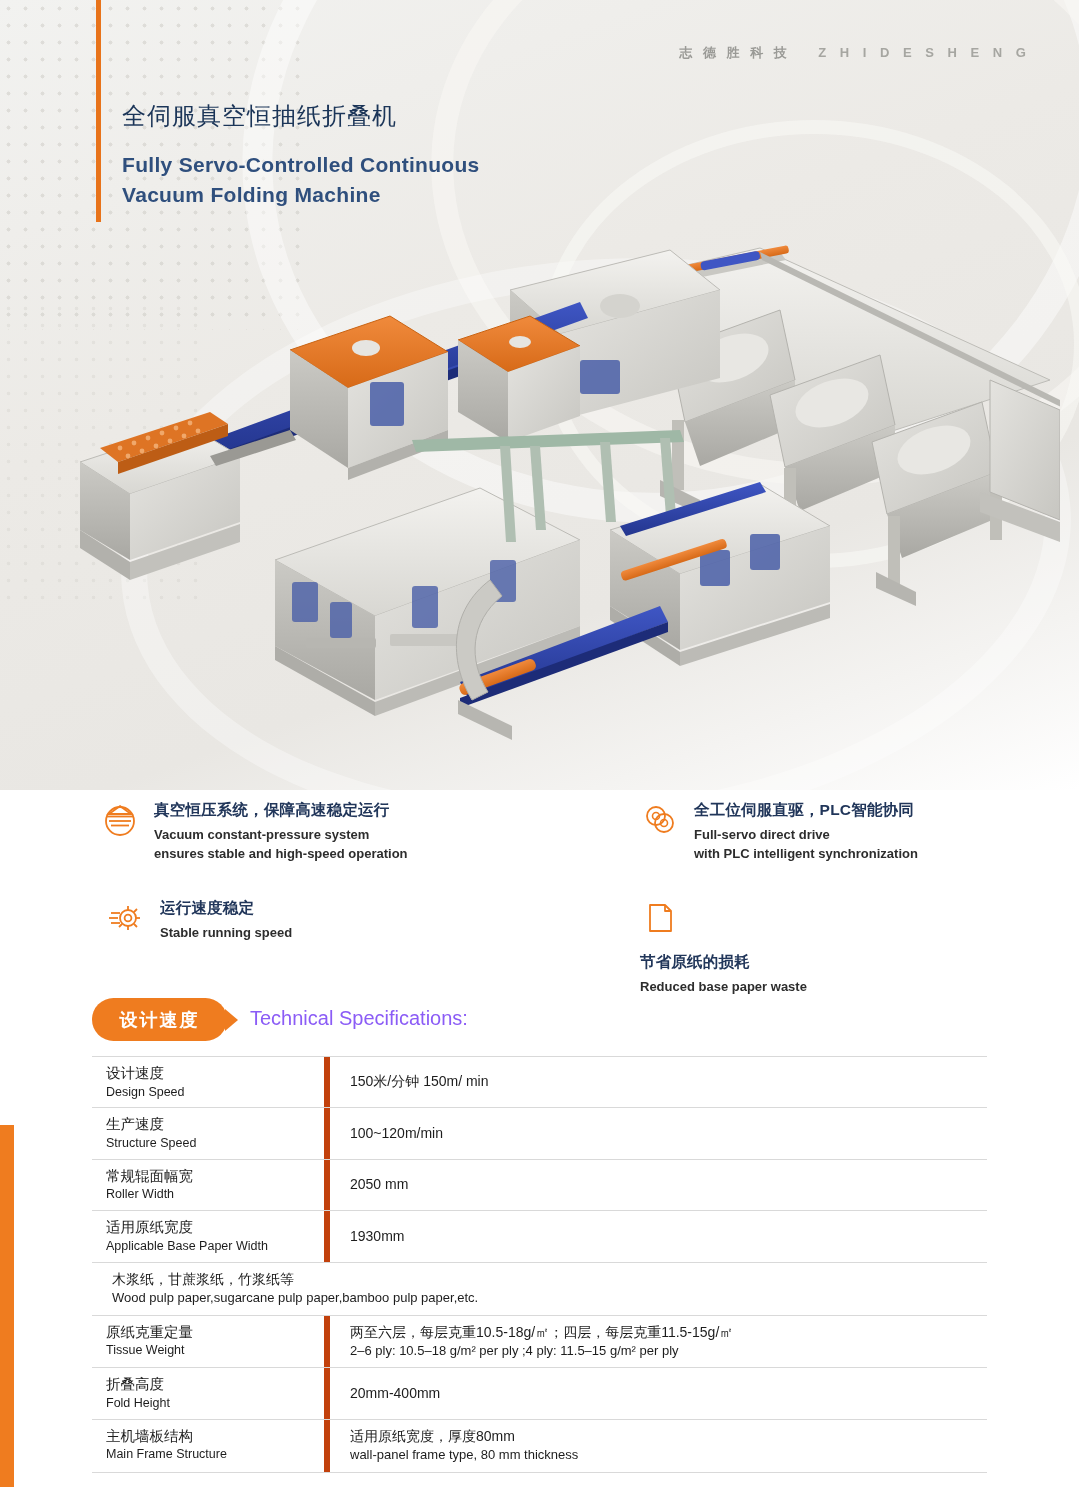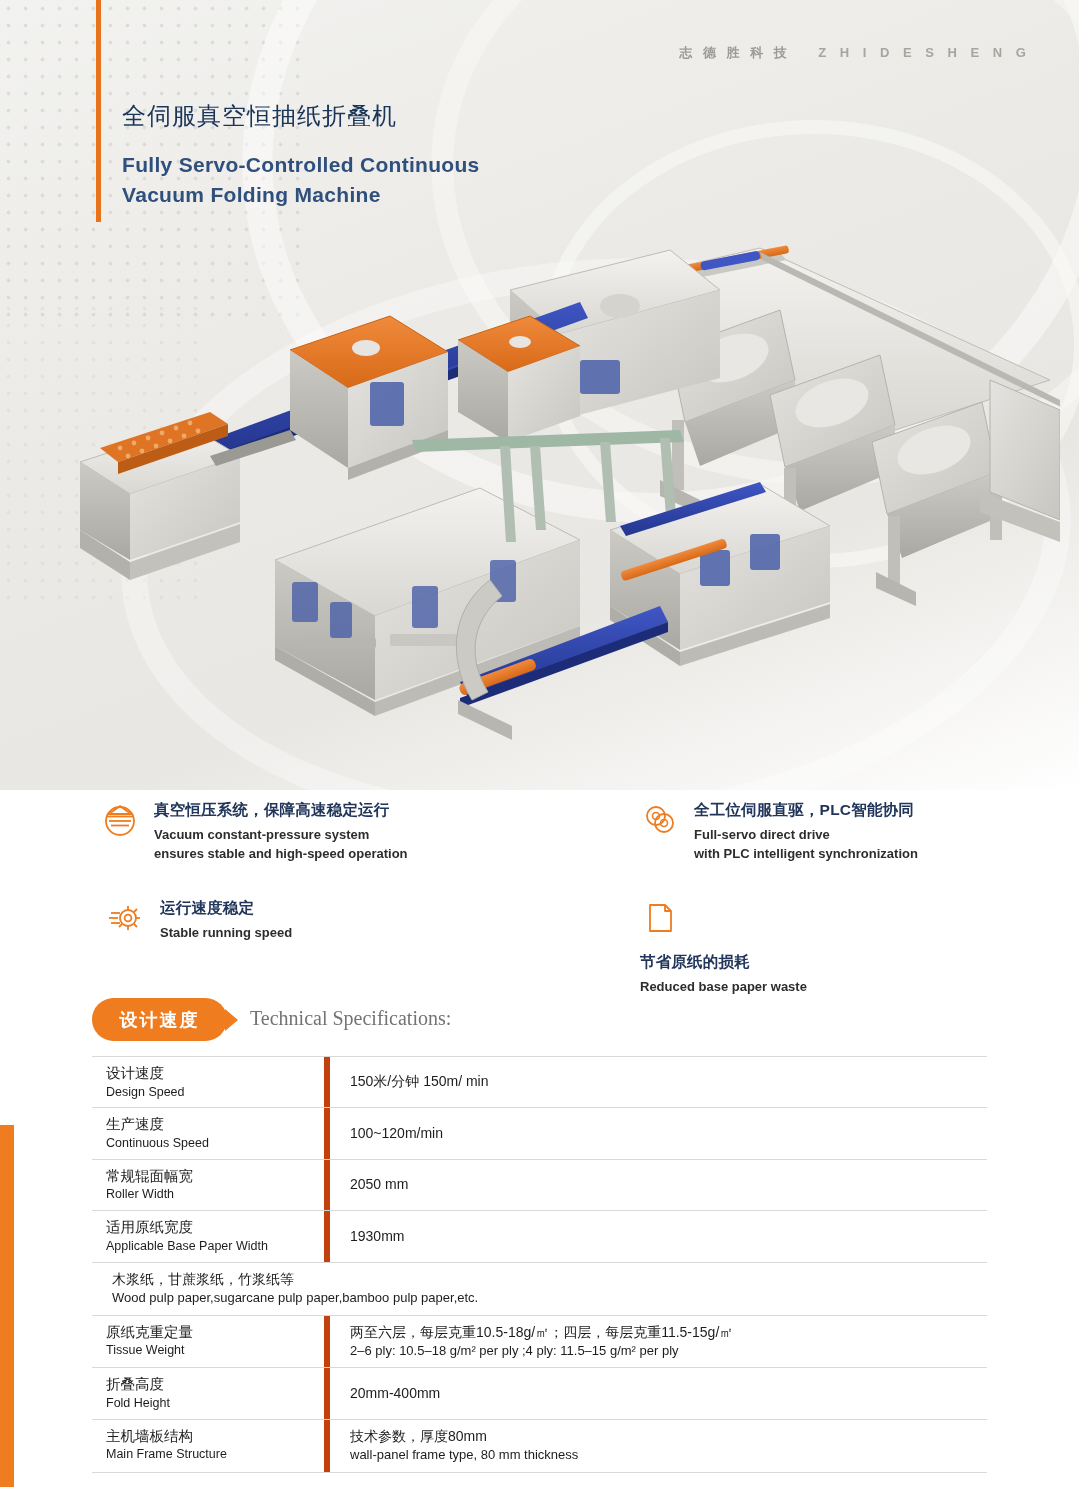--- a/index.html
+++ b/index.html
@@ -151,23 +151,22 @@
     right: -11px; top: 50%;
     transform: translateY(-50%);
     border-top: 11px solid transparent;
     border-bottom: 11px solid transparent;
     border-left: 13px solid #ef7c1f;
   }
   .spec-title-en {
     position: absolute;
     left: 158px; top: 9px;
     font-size: 20px;
-    color: #737373;
+    color: #8b5cf6;
     font-weight: 400;
-    font-family: Liberation Serif, serif;
   }
 
   .spec-table {
     position: absolute;
     left: 92px; top: 1056px;
     width: 895px;
   }
   .spec-row {
     display: flex;
     border-bottom: 1px solid #d9d9d9;
@@ -498,21 +497,21 @@
     </div>
     <div class="spec-value">
       <div class="cn">150米/分钟  150m/ min</div>
 
     </div>
   </div>
 
   <div class="spec-row">
     <div class="spec-label">
       <div class="cn">生产速度</div>
-      <div class="en">Continuous Speed</div>
+      <div class="en">Structure Speed</div>
     </div>
     <div class="spec-value">
       <div class="cn">100~120m/min</div>
 
     </div>
   </div>
 
   <div class="spec-row">
     <div class="spec-label">
       <div class="cn">常规辊面幅宽</div>
@@ -563,20 +562,20 @@
 
     </div>
   </div>
 
   <div class="spec-row">
     <div class="spec-label">
       <div class="cn">主机墙板结构</div>
       <div class="en">Main Frame Structure</div>
     </div>
     <div class="spec-value">
-      <div class="cn">技术参数，厚度80mm</div>
+      <div class="cn">适用原纸宽度，厚度80mm</div>
       <div class="en">wall-panel frame type, 80 mm thickness</div>
     </div>
   </div>
 
 </div>
 
 <div class="left-accent"></div>
 
 </body></html>

